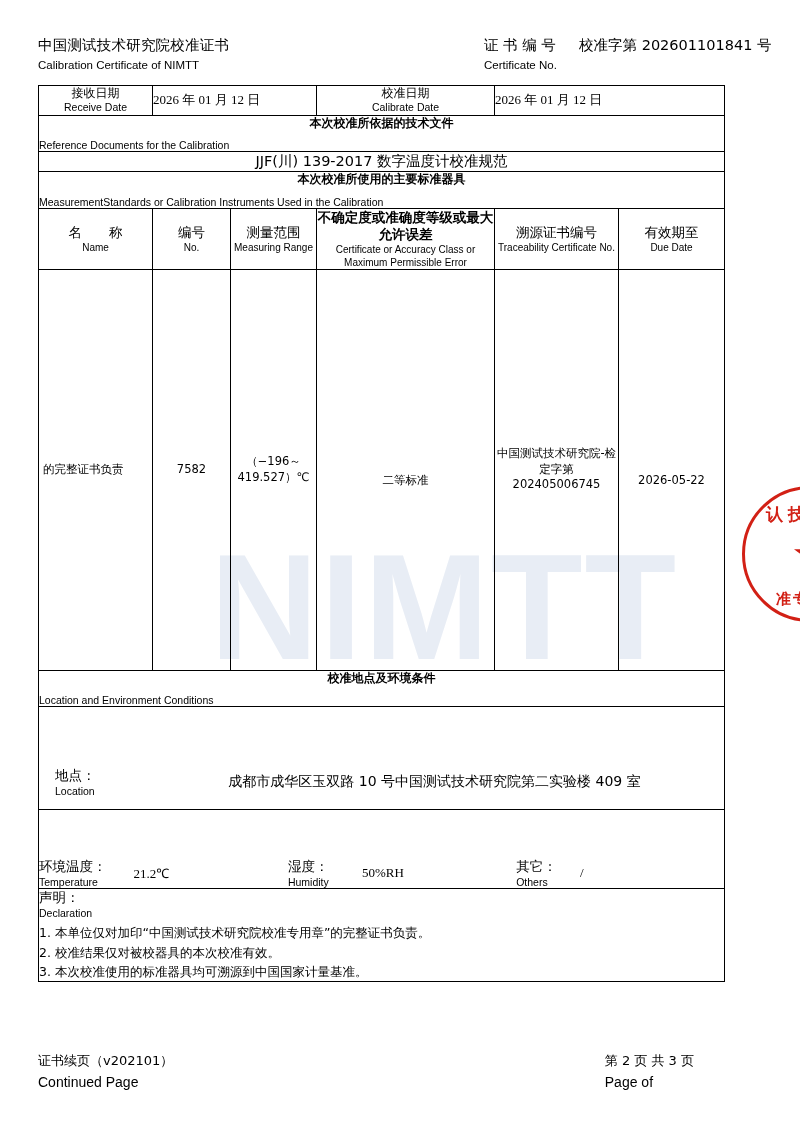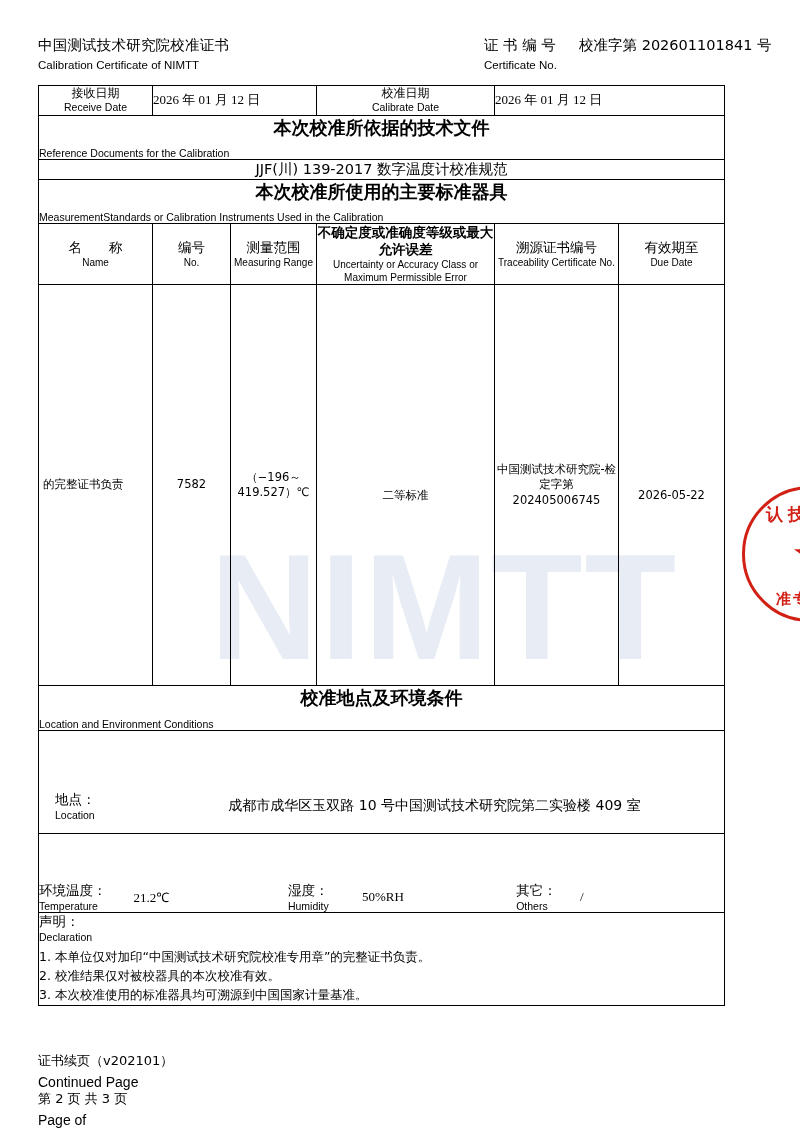--- a/index.html
+++ b/index.html
@@ -78,21 +78,21 @@
     text-align: center;
     line-height: 1.3;
   }
   .val {
     font-size: 13px;
     font-family: "Liberation Serif", serif;
     padding-left: 10px;
   }
 
   .banner-cn {
-    font-size: 18px;
+    font-size: 12px;
     font-family: "DejaVu Sans", sans-serif;
     text-align: center;
     font-weight: 600;
     line-height: 1.3;
   }
   .banner-en {
     font-size: 10.5px;
     font-family: "Liberation Sans", sans-serif;
     margin-top: 8px;
   }
@@ -171,21 +171,20 @@
   }
 
   
   .footer {
     position: absolute;
     left: 38px;
     top: 1052px;
     width: 686px;
     display: flex;
     justify-content: space-between;
-    flex-direction: column;
   }
   .ft-cn {
     font-size: 13px;
     font-family: "DejaVu Sans", sans-serif;
   }
   .ft-en {
     font-size: 14px;
     font-family: "Liberation Sans", sans-serif;
     margin-top: 4px;
   }
@@ -328,21 +327,21 @@
       <td class="colhdr">
         <div class="lbl-cn">编号</div>
         <div class="lbl-en">No.</div>
       </td>
       <td class="colhdr">
         <div class="lbl-cn">测量范围</div>
         <div class="lbl-en">Measuring Range</div>
       </td>
       <td class="colhdr">
         <div class="lbl-cn" style="font-weight:600">不确定度或准确度等级或最大允许误差</div>
-        <div class="lbl-en">Uncertainty or Accuracy Class or Maximum Permissible Error</div>
+        <div class="lbl-en">Certificate or Accuracy Class or Maximum Permissible Error</div>
       </td>
       <td class="colhdr">
         <div class="lbl-cn">溯源证书编号</div>
         <div class="lbl-en">Traceability Certificate No.</div>
       </td>
       <td class="colhdr">
         <div class="lbl-cn">有效期至</div>
         <div class="lbl-en">Due Date</div>
       </td>
     </tr>

